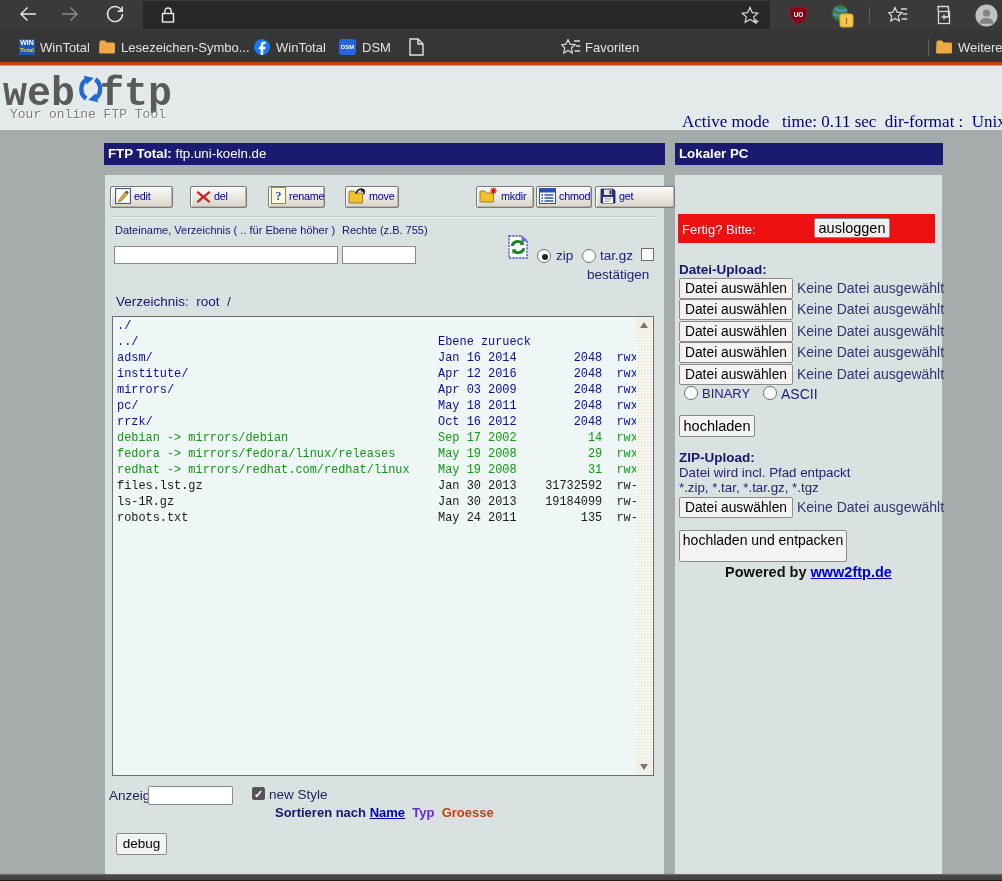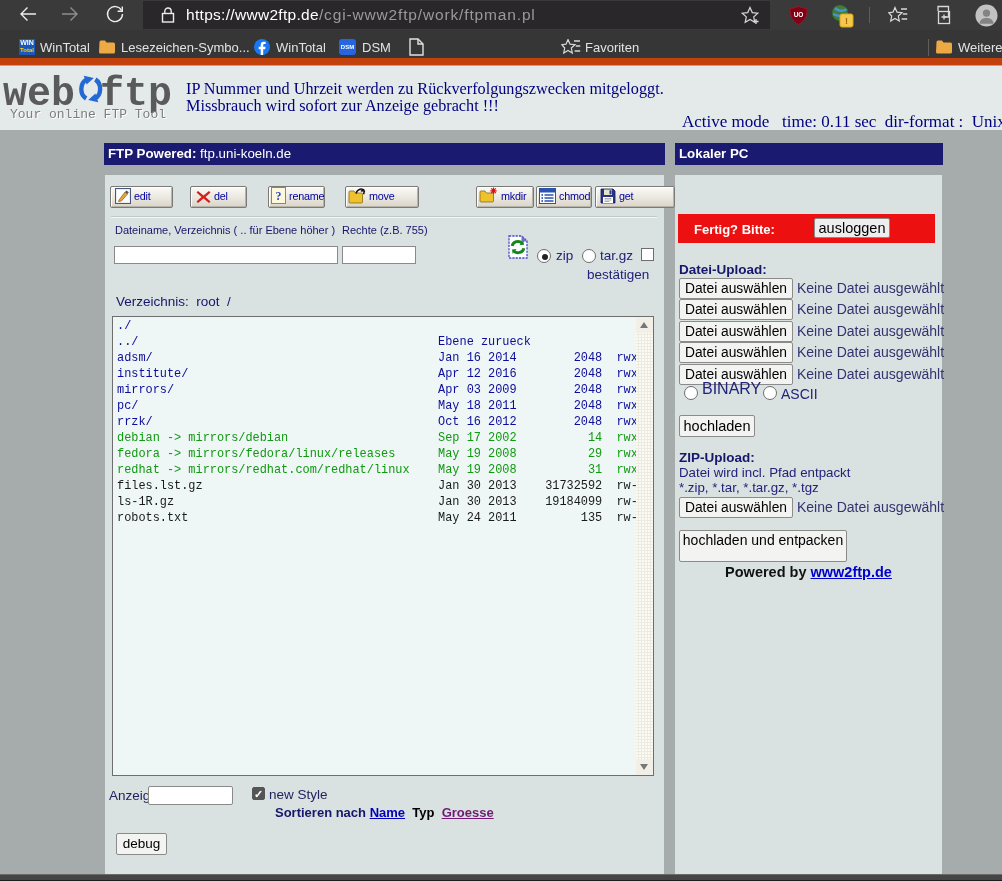--- a/index.html
+++ b/index.html
@@ -3,21 +3,21 @@
 <meta charset="utf-8">
 <style>
 * { margin:0; padding:0; box-sizing:border-box; }
 html,body { width:1002px; height:881px; overflow:hidden; }
 body { font-family:"Liberation Sans", sans-serif; }
 #root { position:relative; width:1002px; height:881px; background:#a6abab; overflow:hidden; }
 .abs { position:absolute; }
 
 
 #toolbar { left:0; top:0; width:1002px; height:30px; background:#3a3a3a; }
-#bmbar { left:0; top:30px; width:1002px; height:35px; background:#363636; border-bottom:7px solid #c2410c; }
+#bmbar { left:0; top:30px; width:1002px; height:35px; background:#363636; border-bottom:3px solid #c2410c; }
 #addrbar { left:143px; top:1px; width:627px; height:28px; background:#2a272a; }
 .url { left:186px; top:0; height:28px; line-height:29px; font-size:15.5px; color:#fff; white-space:nowrap; letter-spacing:0.3px; }
 .url .path { color:#9a9a9a; letter-spacing:0.85px; }
 .bmitem { top:0; height:34px; line-height:35px; font-size:13px; color:#e2e2e2; white-space:nowrap; }
 
 
 #page { left:0; top:66px; width:1002px; height:808px; background:#a6abab; }
 #hstrip { left:0; top:0; width:1002px; height:64px; background:#e4eaea; }
 #warn { left:186px; top:15px; font-family:"Liberation Serif", serif; font-size:16.2px; line-height:17px; color:#00007d; }
 #activeline { left:682px; top:46px; font-family:"Liberation Serif", serif; font-size:17px; color:#00007d; white-space:pre; }
@@ -76,21 +76,20 @@
 
     <svg class="abs" style="left:105px;top:4px" width="20" height="20" viewBox="0 0 20 20">
         <path d="M16.6 6.5 A 7.5 7.5 0 1 0 17.5 10" stroke="#ececec" stroke-width="1.4" fill="none"></path>
         <path d="M17.3 2.5 L17.3 7.2 L12.6 7.2" stroke="#ececec" stroke-width="1.4" fill="none"></path>
       </svg>
 
     <svg class="abs" style="left:161px;top:7px" width="14" height="16" viewBox="0 0 14 16">
         <rect x="1.5" y="6.5" width="11" height="8.5" fill="none" stroke="#ececec" stroke-width="1.4"></rect>
         <path d="M3.8 6.5 V4.2 A3.2 3.2 0 0 1 10.2 4.2 V6.5" fill="none" stroke="#ececec" stroke-width="1.4"></path>
       </svg>
-    <div class="abs url">https://www2ftp.de<span class="path">/cgi-www2ftp/work/ftpman.pl</span></div>
 
     <svg class="abs" style="left:741px;top:6px" width="19" height="19" viewBox="0 0 19 19">
         <path d="M9 1.5 L11.3 6.6 L16.8 7.2 L12.7 10.9 L13.8 16.3 L9 13.5 L4.2 16.3 L5.3 10.9 L1.2 7.2 L6.7 6.6 Z" fill="none" stroke="#d8d8d8" stroke-width="1.2"></path>
         <path d="M15 13 v5 M12.5 15.5 h5" stroke="#d8d8d8" stroke-width="1.3"></path>
       </svg>
 
     <svg class="abs" style="left:789px;top:6px" width="19" height="19" viewBox="0 0 19 19">
         <path d="M9.5 0.5 L18 3 C18 10 16 15 9.5 18.5 C3 15 1 10 1 3 Z" fill="#800016" stroke="#a01325" stroke-width="1"></path>
         <text x="9.5" y="10.5" font-size="6.5" font-weight="bold" fill="#fff" text-anchor="middle" font-family="Liberation Sans">UO</text>
       </svg>
@@ -166,43 +165,42 @@
 
       <div class="abs" style="left:3px;top:5.5px;font-family:'Liberation Mono',monospace;font-weight:bold;font-size:40px;color:#5a5a5a;letter-spacing:0">web</div>
       <svg class="abs" style="left:79px;top:9px" width="24" height="28" viewBox="0 0 24 28">
         <path d="M7.2 23.5 A 9 10.6 0 0 1 7.7 4.4" fill="none" stroke="#2468d4" stroke-width="4.4"></path>
         <path d="M16.3 4.5 A 9 10.6 0 0 1 15.8 23.6" fill="none" stroke="#2468d4" stroke-width="4.4"></path>
         <path d="M4.8 0.8 L14.8 3 L7.6 9.6 Z" fill="#2468d4"></path>
         <path d="M19.2 27.2 L9.2 25 L16.4 18.4 Z" fill="#2468d4"></path>
       </svg>
       <div class="abs" style="left:100px;top:5.5px;font-family:'Liberation Mono',monospace;font-weight:bold;font-size:40px;color:#5a5a5a">ftp</div>
       <div class="abs" style="left:10px;top:41px;font-family:'Liberation Mono',monospace;font-size:13px;color:#7d7d7d;text-shadow:1px 1px 0 #fff">Your online FTP Tool</div>
-      <div class="abs" id="warn">IP Nummer und Uhrzeit werden zu Rückverfolgungszwecken mitgeloggt.<br>Missbrauch wird sofort zur Anzeige gebracht !!!</div>
       <div class="abs" id="activeline">Active mode   time: 0.11 sec  dir-format :  Unix standard</div>
     </div>
 
-    <div class="abs navybar" id="lbar"><b>FTP Powered:</b> ftp.uni-koeln.de</div>
+    <div class="abs navybar" id="lbar"><b>FTP Total:</b> ftp.uni-koeln.de</div>
     <div class="abs navybar" id="rbar"><b>Lokaler PC</b></div>
 
     <div class="abs" id="lpanel">
 
       <div class="btn3d" style="left:5px;width:63px;padding-left:4px"><svg width="16" height="16" viewBox="0 0 16 16">
             <rect x="0.5" y="0.5" width="15" height="15" fill="#e8ecf2" stroke="#455a7d"></rect>
             <rect x="2" y="2" width="12" height="12" fill="#fff"></rect>
             <path d="M4 12 L10 4 L12.5 6 L6.5 13 L3.5 13.5 Z" fill="#e8a33d" stroke="#8a6010" stroke-width="0.7"></path>
             <path d="M10 4 L12.5 6 L13.8 4.3 L11.5 2.5 Z" fill="#555"></path>
           </svg>edit</div>
       <div class="btn3d" style="left:85px;width:57px;padding-left:5px"><svg width="15" height="14" viewBox="0 0 15 14">
             <path d="M2 1 L7.5 5.5 L13 1 L14.5 2.5 L9.5 7 L14.5 11.5 L13 13 L7.5 8.5 L2 13 L0.5 11.5 L5.5 7 L0.5 2.5 Z" fill="#d42020"></path>
           </svg>del</div>
       <div class="btn3d" style="left:163px;width:57px;padding-left:2px"><svg width="15" height="17" viewBox="0 0 15 17">
             <rect x="0.5" y="0.5" width="14" height="16" fill="#fdf8da" stroke="#8a8a60"></rect>
             <text x="7.5" y="13" font-size="12" font-weight="bold" fill="#2244cc" text-anchor="middle" font-family="Liberation Serif">?</text>
           </svg>rename</div>
-      <div class="btn3d" style="left:240px;width:74px;padding-left:2px"><svg width="18" height="16" viewBox="0 0 18 16">
+      <div class="btn3d" style="left:240px;width:54px;padding-left:2px"><svg width="18" height="16" viewBox="0 0 18 16">
             <path d="M1 4 a1 1 0 0 1 1-1 h4 l1.5 2 h6 a1 1 0 0 1 1 1 v8 a1 1 0 0 1-1 1 h-11.5 a1 1 0 0 1-1-1 z" fill="#efc12c" stroke="#8a6c10" stroke-width="0.8"></path>
             <path d="M8 5.5 C9.5 0.5 14 0 16.5 2.5 M16.5 2.5 L12.8 3 M16.5 2.5 L15.6 6.2" fill="none" stroke="#111" stroke-width="1.5"></path>
           </svg>move</div>
       <div class="btn3d" style="left:371px;width:58px;padding-left:2px"><svg width="19" height="17" viewBox="0 0 19 17">
             <path d="M1 5 a1 1 0 0 1 1-1 h4 l1.5 2 h6 a1 1 0 0 1 1 1 v7 a1 1 0 0 1-1 1 h-11.5 a1 1 0 0 1-1-1 z" fill="#efc12c" stroke="#8a6c10" stroke-width="0.8"></path>
             <path d="M14.5 7 v-6.5 M11.3 3.8 h6.4 M12.2 1.4 l4.6 4.8 M16.8 1.4 l-4.6 4.8" stroke="#e01010" stroke-width="1.2" fill="none"></path>
           </svg>mkdir</div>
       <div class="btn3d" style="left:431px;width:56px;padding-left:2px"><svg width="17" height="16" viewBox="0 0 17 16">
             <rect x="0.5" y="0.5" width="16" height="15" fill="#fff" stroke="#2a52b0"></rect>
             <rect x="1" y="1" width="15" height="3.5" fill="#2a52b0"></rect>
@@ -263,28 +261,28 @@
         <div id="vsb">
           <div class="sbarrow up" style="top:0"></div>
           <div class="sbarrow dn" style="bottom:0"></div>
         </div>
       </div>
 
       <div class="abs" style="left:4px;top:613px;font-size:13.5px;color:#23235e">Anzeige:</div>
       <input class="inp" style="left: 43px; top: 611px; width: 85px; height: 19px; border-radius: 2px;">
       <div class="abs" style="left:147px;top:612px;width:13px;height:13px;background:#555;border:1px solid #555;border-radius:2px;color:#fff;font-size:11px;line-height:13px;text-align:center;font-weight:bold">✓</div>
       <div class="abs" style="left:164px;top:612px;font-size:13.5px;color:#23235e">new Style</div>
-      <div class="abs" style="left:170px;top:630px;font-size:13px;font-weight:bold;color:#16166a">Sortieren nach <a style="color:#0000bb;text-decoration:underline">Name</a>&nbsp; <a style="color:#000000;">Typ</a>&nbsp; <a style="color:#701a75;text-decoration:underline">Groesse</a></div>
+      <div class="abs" style="left:170px;top:630px;font-size:13px;font-weight:bold;color:#16166a">Sortieren nach <a style="color:#0000bb;text-decoration:underline">Name</a>&nbsp; <a style="color:#6d28d9;">Typ</a>&nbsp; <a style="color:#c2410c;">Groesse</a></div>
 
       <div class="mbtn" style="left:11px;top:658px;width:51px;height:22px;font-size:13.5px;line-height:20px">debug</div>
     </div>
 
     <div class="abs" id="rpanel">
       <div id="redbar">
-        <div class="abs" style="left:16px;top:8px;font-size:13px;font-weight:bold;color:#fff">Fertig? Bitte:</div>
+        <div class="abs" style="left:4px;top:8px;font-size:13px;font-weight:normal;color:#fff">Fertig? Bitte:</div>
         <div class="mbtn" style="left:136px;top:4px;width:76px;height:20px;font-size:14.5px;line-height:18px;background:#eee">ausloggen</div>
       </div>
       <div class="boldnavy" style="left:4px;top:87px;font-size:13.5px">Datei-Upload:</div>
 
       <div class="filerow" style="top:102.5px">
           <div class="fbtn">Datei auswählen</div>
           <div class="ftext">Keine Datei ausgewählt</div>
         </div>
       <div class="filerow" style="top:124px">
           <div class="fbtn">Datei auswählen</div>
@@ -297,21 +295,21 @@
       <div class="filerow" style="top:167px">
           <div class="fbtn">Datei auswählen</div>
           <div class="ftext">Keine Datei ausgewählt</div>
         </div>
       <div class="filerow" style="top:188.5px">
           <div class="fbtn">Datei auswählen</div>
           <div class="ftext">Keine Datei ausgewählt</div>
         </div>
 
       <div class="radio" style="left:9px;top:211px"></div>
-      <div class="abs navytext" style="left:27px;top:205px;font-size:16px">BINARY</div>
+      <div class="abs navytext" style="left:27px;top:211px;font-size:13px">BINARY</div>
       <div class="radio" style="left:88px;top:211px"></div>
       <div class="abs navytext" style="left:106px;top:211px;font-size:14px">ASCII</div>
 
       <div class="mbtn" style="left:4px;top:240px;width:76px;height:22px;font-size:14.5px;line-height:20px">hochladen</div>
 
       <div class="boldnavy" style="left:4px;top:275px;font-size:13.5px">ZIP-Upload:</div>
       <div class="abs navytext" style="left:4px;top:290px;font-size:13.3px">Datei wird incl. Pfad entpackt</div>
       <div class="abs navytext" style="left:4px;top:305px;font-size:13.3px">*.zip, *.tar, *.tar.gz, *.tgz</div>
       <div class="filerow" style="top:322px">
           <div class="fbtn">Datei auswählen</div>

